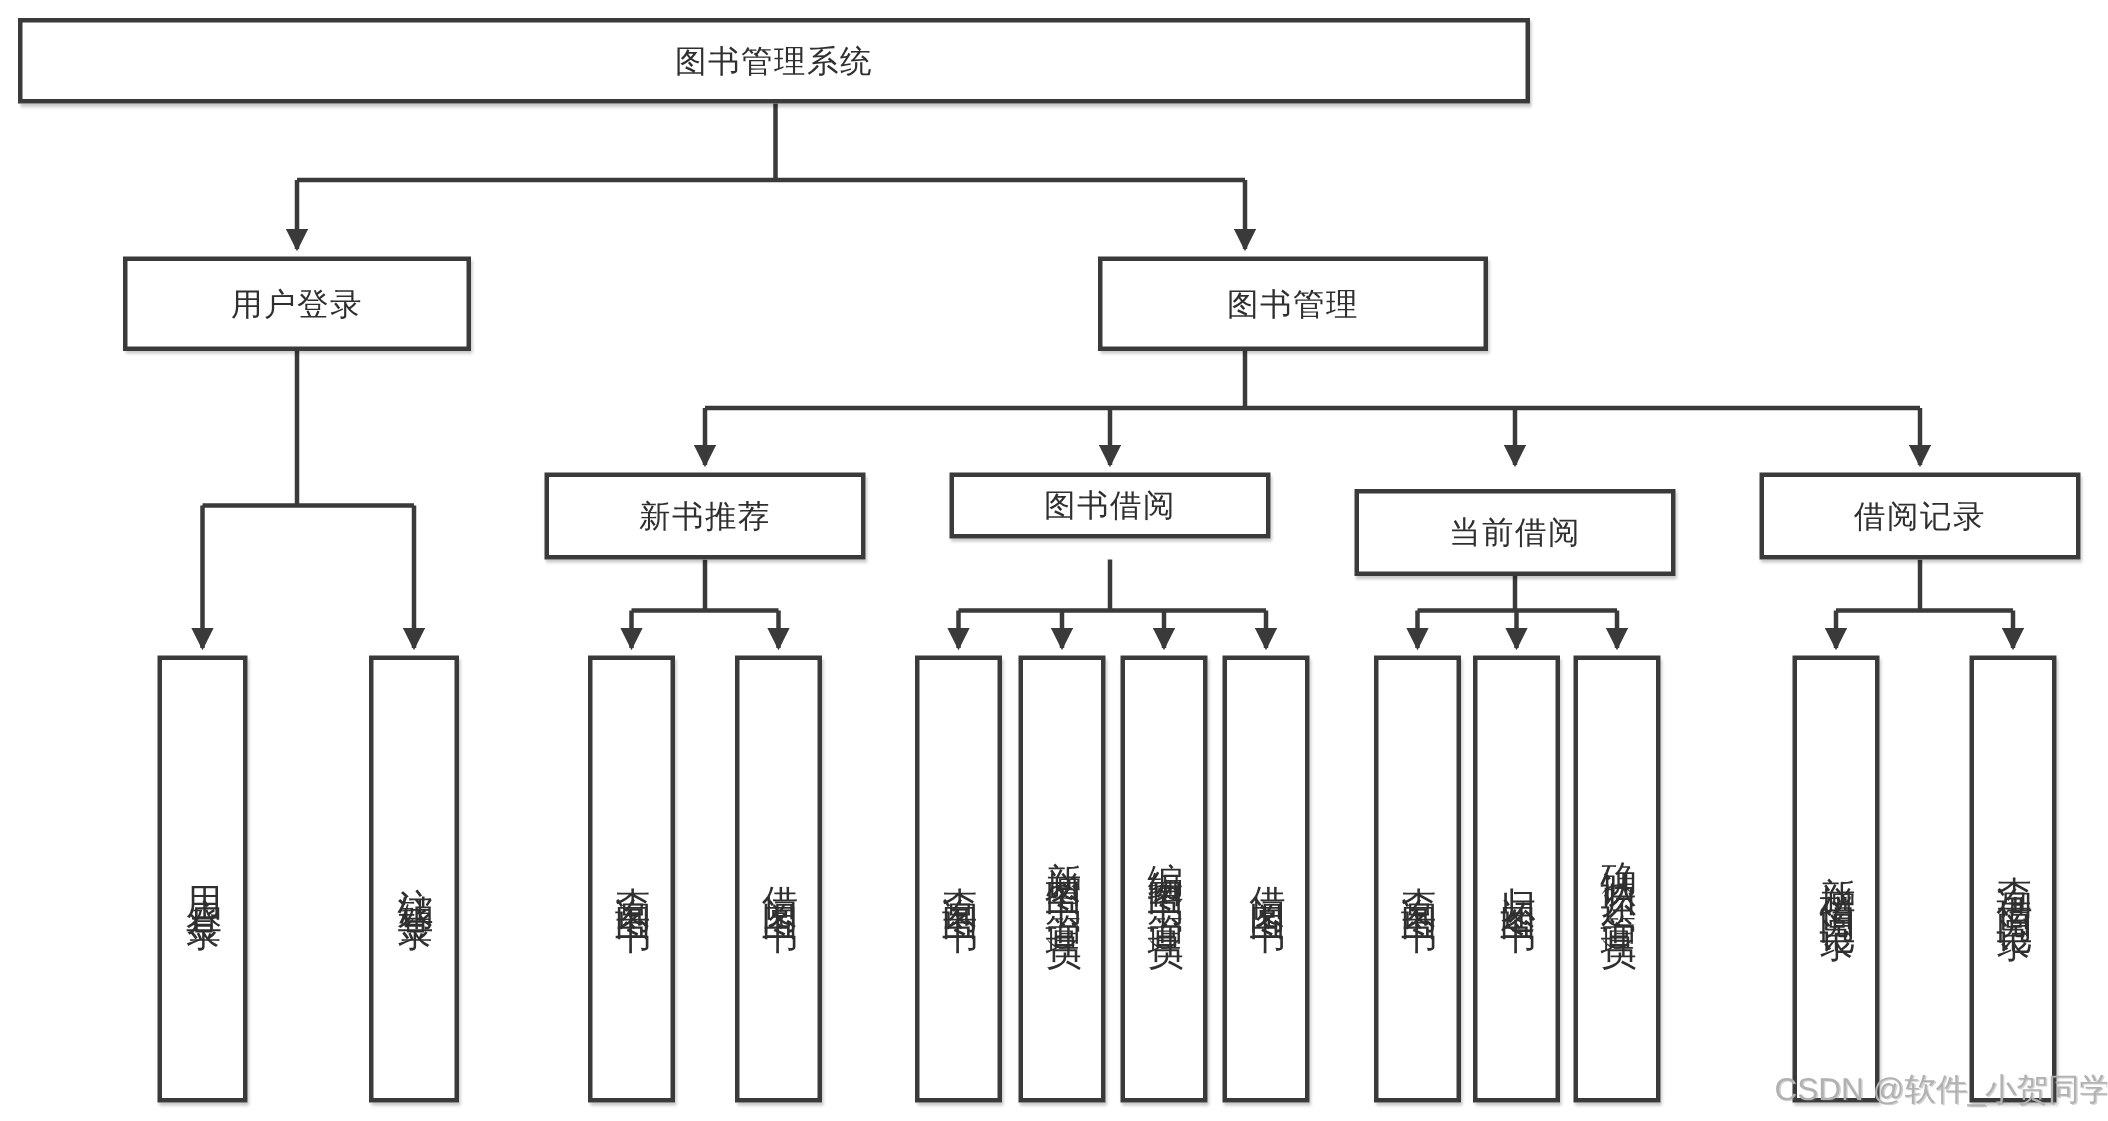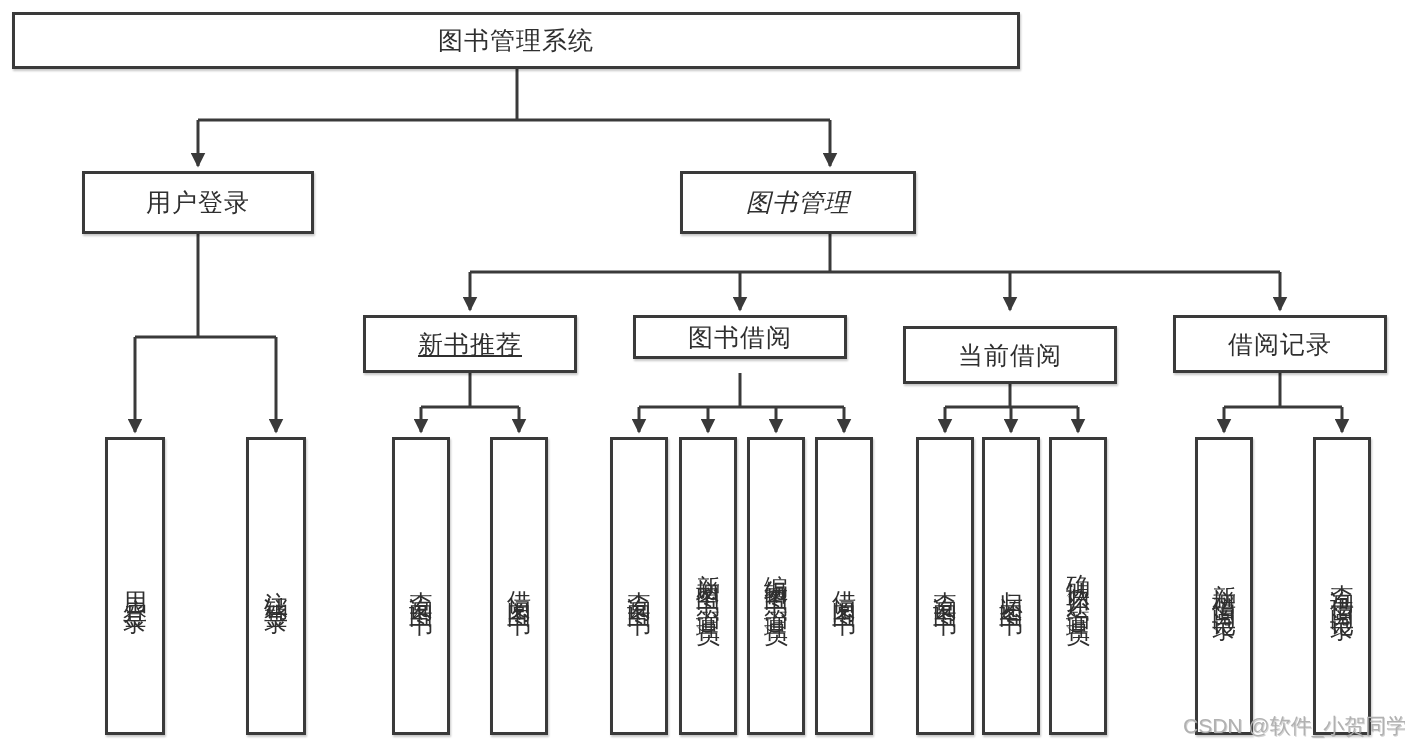--- a/index.html
+++ b/index.html
@@ -27,37 +27,37 @@
     box-sizing: border-box;
     background: #ffffff;
     border: 3px solid #3a3a3a;
     color: #2f2f2f;
     display: flex;
     align-items: center;
     justify-content: center;
     box-shadow: 1px 2px 2px rgba(0,0,0,0.22);
   }
   .node.h {
-    font-size: 25px;
+    font-size: 21px;
     letter-spacing: 1px;
   }
   .node.v {
     writing-mode: vertical-rl;
     text-orientation: mixed;
     font-size: 24px;
     letter-spacing: 7px;
     line-height: 1.0;
   }
   
   .n-root   { left: 12px;  top: 12px;  width: 1008px; height: 57px; }
   
   .n-login  { left: 82px;  top: 171px; width: 232px; height: 63px; }
-  .n-mgmt   { left: 680px; top: 171px; width: 236px; height: 63px; font-style: italic; }
+  .n-mgmt   { left: 732px; top: 171px; width: 260px; height: 63px; }
   
-  .n-newbook { left: 363px;  top: 315px; width: 214px; height: 58px; text-decoration: underline; }
+  .n-newbook { left: 363px;  top: 315px; width: 214px; height: 58px; }
   .n-borrow  { left: 633px;  top: 315px; width: 214px; height: 44px; }
   .n-current { left: 903px;  top: 326px; width: 214px; height: 58px; }
   .n-records { left: 1173px; top: 315px; width: 214px; height: 58px; }
   
   .leaf { top: 437px; height: 298px; }
   .l-userlogin   { left: 105px;  width: 60px; }
   .l-logout      { left: 246px;  width: 60px; }
   .l-query1      { left: 392px;  width: 58px; }
   .l-borrow1     { left: 490px;  width: 58px; }
   .l-query2      { left: 610px;  width: 58px; }

